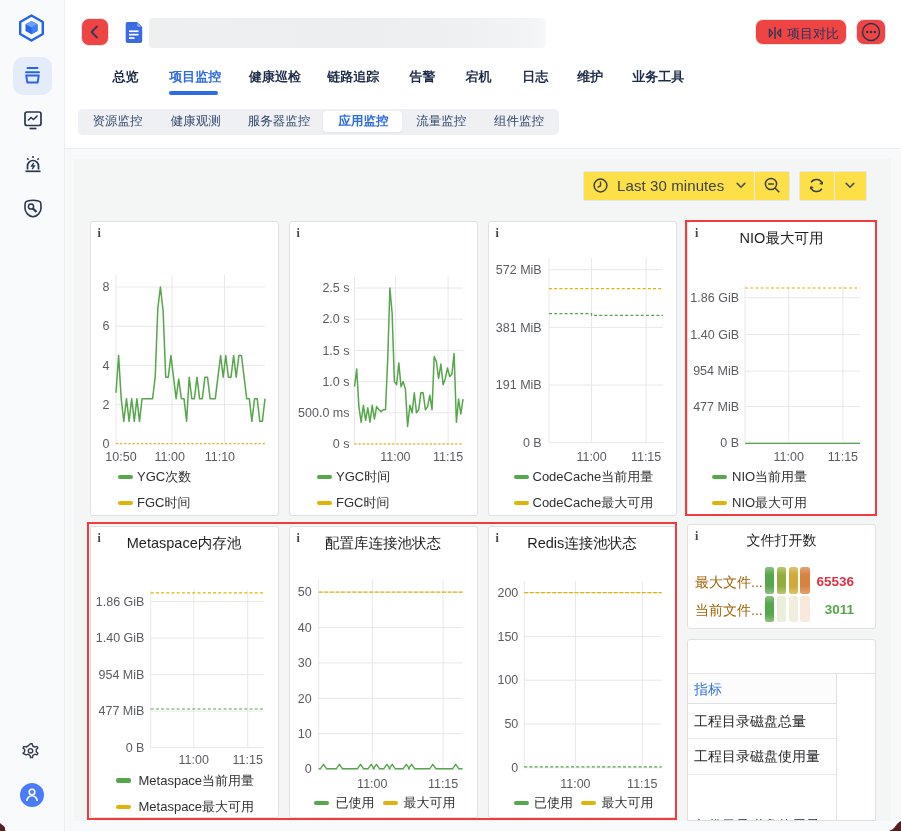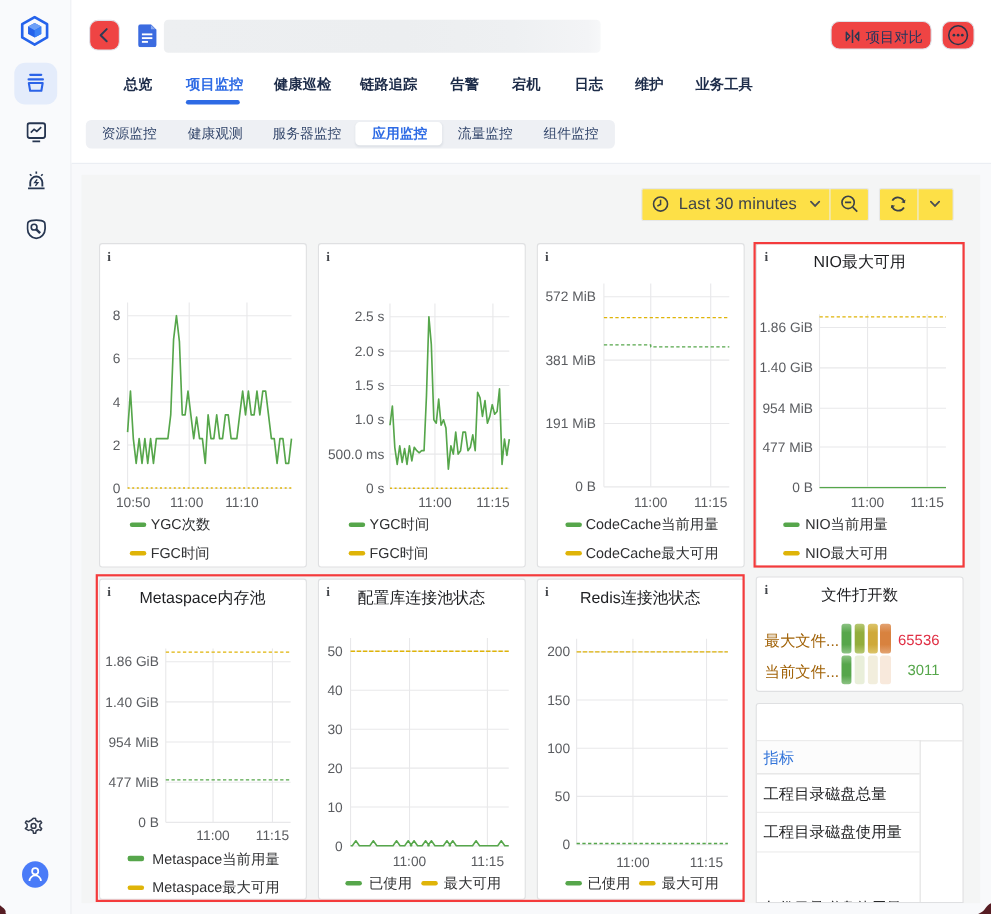--- a/index.html
+++ b/index.html
@@ -23,21 +23,21 @@
 .card{position:absolute;background:#fff;border:1px solid #dfe0e2;border-radius:3px;overflow:hidden}
 .ct{position:absolute;left:0;right:0;top:7px;text-align:center;font-size:14.5px;font-weight:500;color:#1e1f22}
 .iic{position:absolute;left:7px;top:4px;font-family:"Liberation Serif",serif;font-style:normal;font-weight:700;font-size:12px;color:#43464b}
 .ld{display:inline-block;width:15px;height:4.5px;border-radius:2px}
 .lgt{line-height:16px}
 .lgt{position:absolute;font-size:13px;color:#2f3032;white-space:nowrap}
 .redbox{position:absolute;border:2px solid #f43b3c;z-index:5}
 
 .bglabel{position:absolute;font-size:14px;color:#a16207;white-space:nowrap}
 .bgcell{position:absolute;width:9.6px;height:26.5px;border-radius:2.5px}
-.bgval{position:absolute;font-size:13.5px;font-weight:400;text-align:right;width:60px}
+.bgval{position:absolute;font-size:13.5px;font-weight:700;text-align:right;width:60px}
 
 .trow{position:absolute;left:0;width:147.8px;border-bottom:1px solid #ebebeb;font-size:14px;color:#27282a}
 </style></head>
 <body>
 
 <div id="sidebar">
  <svg class="abs" style="left:18px;top:13.5px" width="27" height="28" viewBox="0 0 27 28">
   <path d="M13.5 1.5 L24.8 8 L24.8 20 L13.5 26.5 L2.2 20 L2.2 8 Z" fill="none" stroke="#2563eb" stroke-width="2.4" stroke-linejoin="round"></path>
   <path d="M13.5 7 L19.5 10.2 L19.5 17 L13.5 20.2 L7.5 17 L7.5 10.2 Z" fill="#2563eb"></path>
   <path d="M13.5 7 L19.5 10.2 L13.5 13.4 L7.5 10.2 Z" fill="#6ea0f7"></path>

